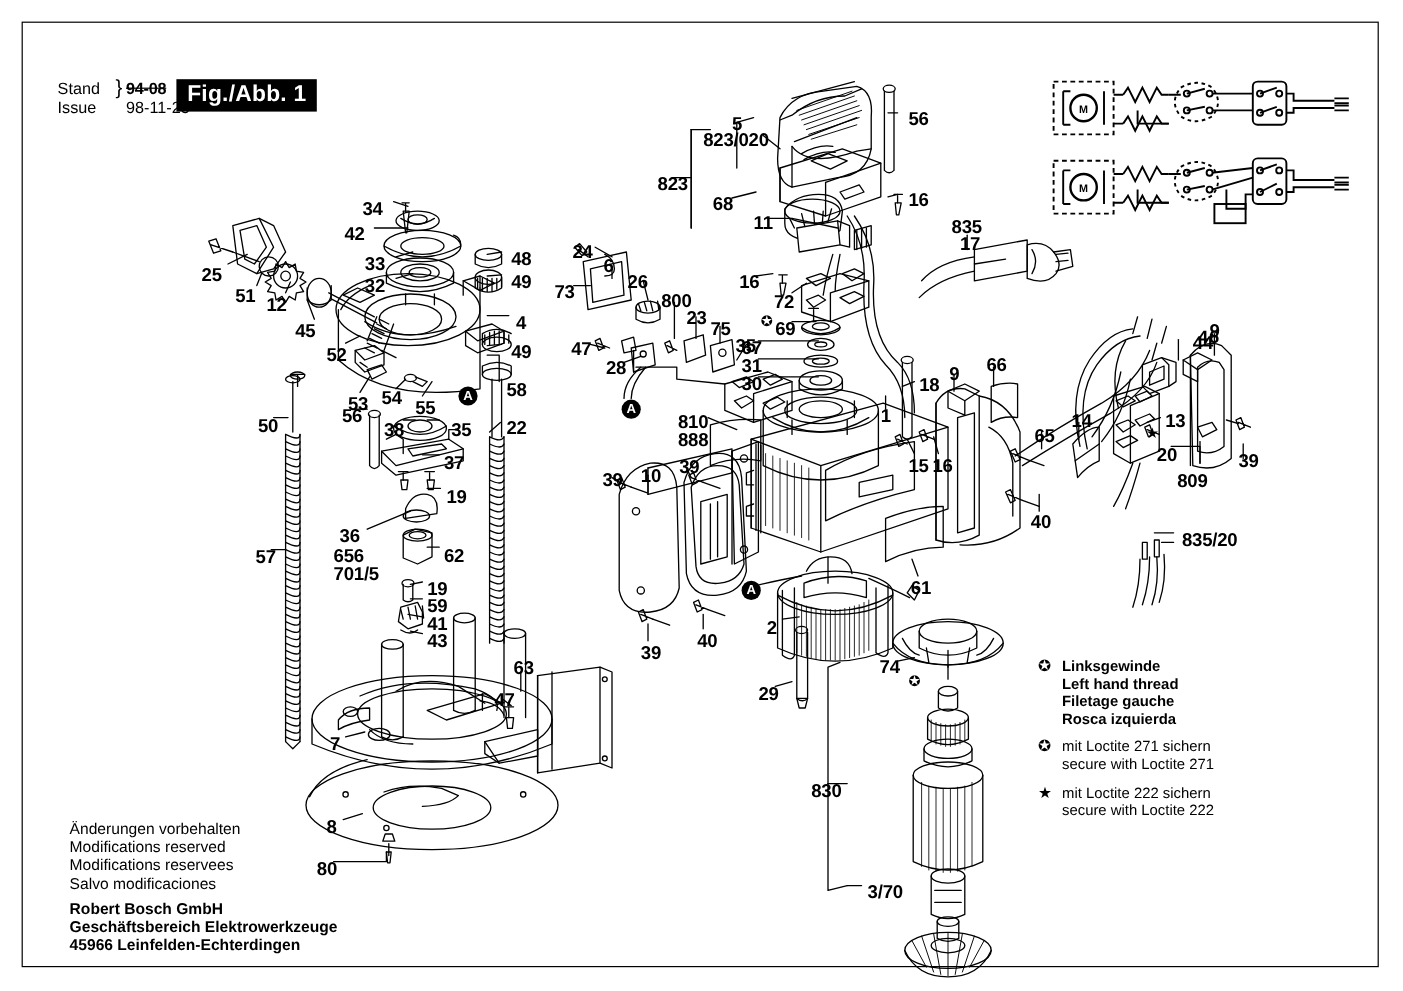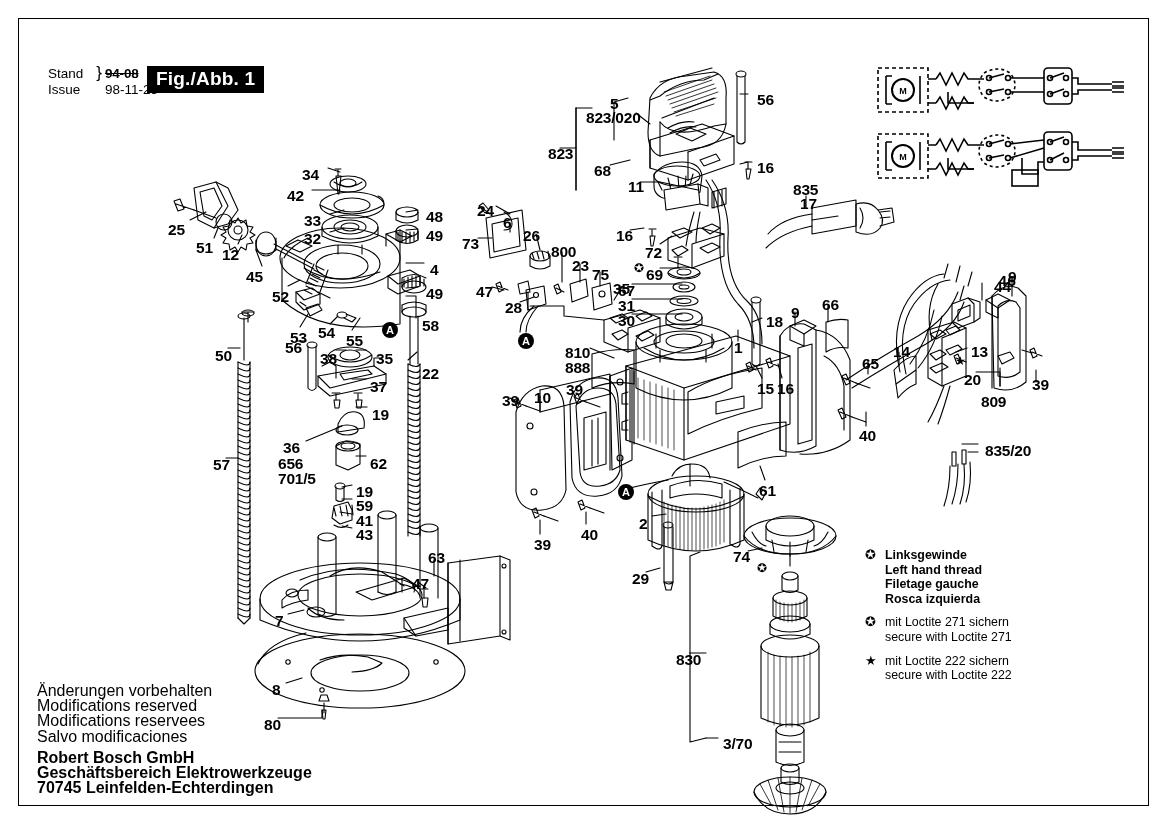--- a/index.html
+++ b/index.html
@@ -64,22 +64,22 @@
     color:#fff;
     font-weight:bold;
     font-size:19px;
     padding:3px 9px 4px 9px;
     letter-spacing:.2px;
     line-height:20px;
   }
   
   #footer{
     position:absolute;
-    left:37px; top:683px;
-    font-size:16px;
+    left:58px; top:683px;
+    font-size:13px;
     line-height:15.2px;
   }
   #footer .b{font-weight:bold;}
   
   #legend{
     position:absolute;
     left:865px; top:548px;
     font-size:12.4px;
     line-height:14.6px;
   }
@@ -141,21 +141,21 @@
 
   <div id="figbox">Fig./Abb. 1</div>
 
   <div id="footer">
     <div>Änderungen vorbehalten</div>
     <div>Modifications reserved</div>
     <div>Modifications reservees</div>
     <div>Salvo modificaciones</div>
     <div class="b" style="margin-top:6px">Robert Bosch GmbH</div>
     <div class="b">Geschäftsbereich Elektrowerkzeuge</div>
-    <div class="b">70745 Leinfelden-Echterdingen</div>
+    <div class="b">45966 Leinfelden-Echterdingen</div>
   </div>
 
   <div id="legend">
     <div class="leg-group">
       <span class="leg-sym">✪</span>
       <div class="leg-bold">Linksgewinde</div>
       <div class="leg-bold">Left hand thread</div>
       <div class="leg-bold">Filetage gauche</div>
       <div class="leg-bold">Rosca izquierda</div>
     </div>
@@ -826,21 +826,21 @@
       <div class="pn" style="left: 426px; top: 228px;">49</div>
       <div class="pn" style="left: 430px; top: 262px;">4</div>
       <div class="pn" style="left: 426px; top: 286px;">49</div>
       <div class="pn" style="left: 422px; top: 318px;">58</div>
       <div class="pn" style="left: 290px; top: 330px;">53</div>
       <div class="pn" style="left: 318px; top: 325px;">54</div>
       <div class="pn" style="left: 346px; top: 333px;">55</div>
       <div class="pn" style="left: 285px; top: 340px;">56</div>
       <div class="pn" style="left: 320px; top: 351px;">38</div>
       <div class="pn" style="left: 356px; top: 351px; margin-left: 20px;">35</div>
-      <div class="pn" style="left: 422px; top: 350px; margin-top: 16px;">22</div>
+      <div class="pn" style="left: 422px; top: 350px;">22</div>
       <div class="pn" style="left: 215px; top: 348px;">50</div>
       <div class="pn" style="left: 370px; top: 379px;">37</div>
       <div class="pn" style="left: 372px; top: 407px;">19</div>
       <div class="pn" style="left: 283px; top: 440px;">36</div>
       <div class="pn" style="left: 278px; top: 456px;">656</div>
       <div class="pn" style="left: 278px; top: 471px;">701/5</div>
       <div class="pn" style="left: 370px; top: 456px;">62</div>
       <div class="pn" style="left: 213px; top: 457px;">57</div>
       <div class="pn" style="left: 356px; top: 484px;">19</div>
       <div class="pn" style="left: 356px; top: 498px;">59</div>

